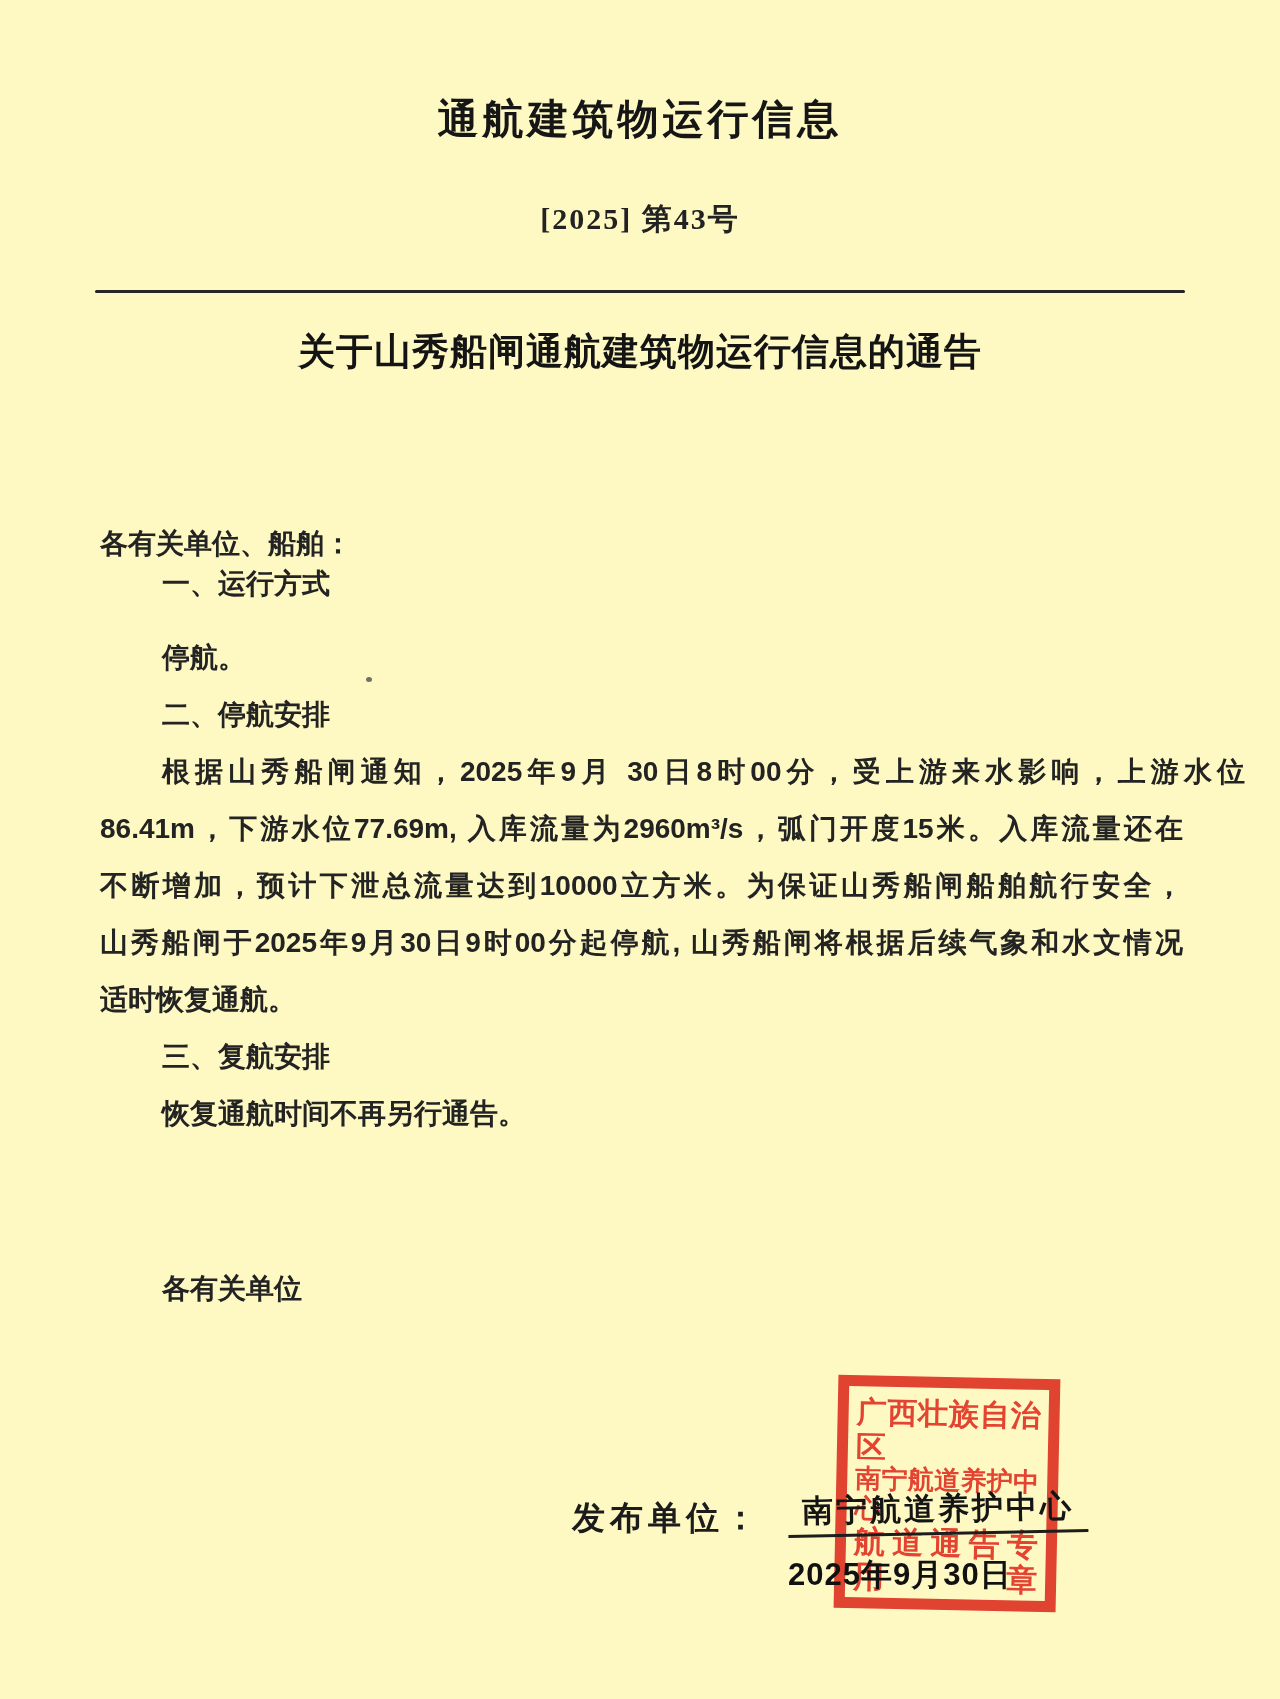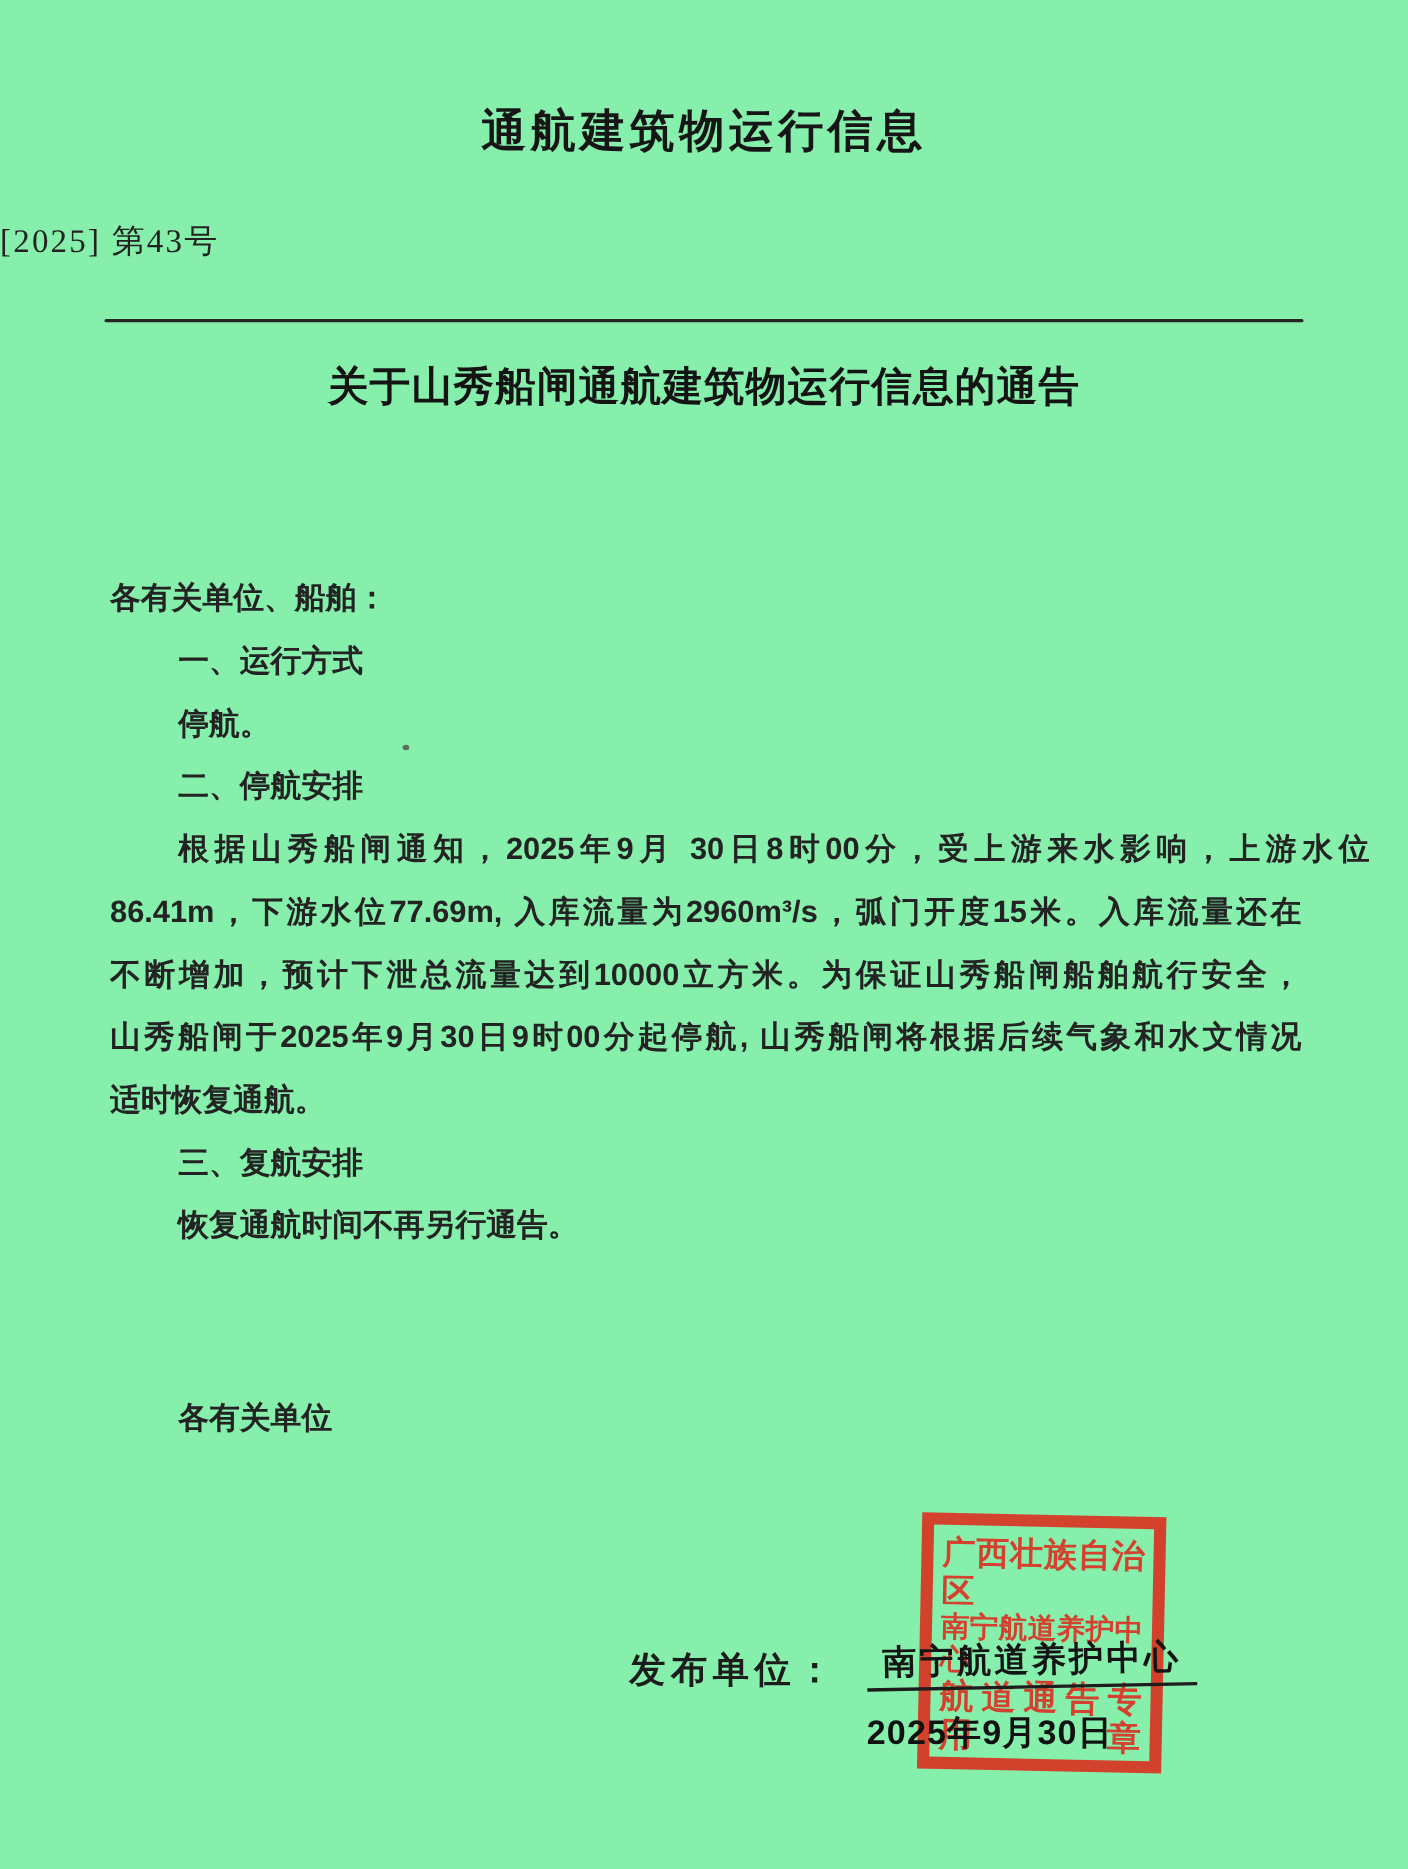--- a/index.html
+++ b/index.html
@@ -1,37 +1,37 @@
 <!DOCTYPE html>
 <html><head>
 <meta charset="utf-8">
 <style>
   html,body{margin:0;padding:0;background:#e8e8e8;}
   .page{
     position:relative;
     width:1280px;height:1699px;
     margin:0 auto;
-    background:#86efac;
+    background:#fef9c3;
     overflow:hidden;
     font-family:"Liberation Sans", sans-serif;
     color:#1e1e1e;
   }
   
   .doc-title{
     position:absolute;top:92px;left:0;width:100%;
     text-align:center;
     font-family:"Liberation Serif", serif;
     font-size:41px;font-weight:600;letter-spacing:4px;
     color:#161616;
   }
   .doc-number{
     position:absolute;top:199px;left:0;width:100%;
-    text-align:left;
+    text-align:center;
     font-family:"Liberation Serif", serif;
-    font-size:30px;font-weight:400;letter-spacing:2px;
+    font-size:30px;font-weight:700;letter-spacing:2px;
     color:#222;
   }
   .divider{
     position:absolute;top:290px;left:95px;width:1090px;height:3px;
     background:#262626;border-radius:2px;
   }
   .notice-title{
     position:absolute;top:327px;left:0;width:100%;
     text-align:center;
     font-size:37px;font-weight:700;letter-spacing:1px;
@@ -108,21 +108,21 @@
 
 <div class="page">
 
   <div class="doc-title">通航建筑物运行信息</div>
   <div class="doc-number">[2025] 第43号</div>
   <div class="divider"></div>
   <div class="notice-title">关于山秀船闸通航建筑物运行信息的通告</div>
 
   <div class="bline" style="top:526px">各有关单位、船舶：</div>
 
-  <div class="bline indent" style="top:583px">一、运行方式</div>
+  <div class="bline indent" style="top:566px">一、运行方式</div>
   <div class="bline indent" style="top:640px">停航。</div>
   <div class="scan-dot"></div>
 
   <div class="bline indent" style="top:697px">二、停航安排</div>
 
   <div class="bline jfull indent" style="top:754px">根据山秀船闸通知，2025年9月 30日8时00分，受上游来水影响，上游水位</div>
   <div class="bline jfull" style="top:811px">86.41m，下游水位77.69m, 入库流量为2960m³/s，弧门开度15米。入库流量还在</div>
   <div class="bline jfull" style="top:868px">不断增加，预计下泄总流量达到10000立方米。为保证山秀船闸船舶航行安全，</div>
   <div class="bline jfull" style="top:925px">山秀船闸于2025年9月30日9时00分起停航, 山秀船闸将根据后续气象和水文情况</div>
   <div class="bline" style="top:982px">适时恢复通航。</div>

